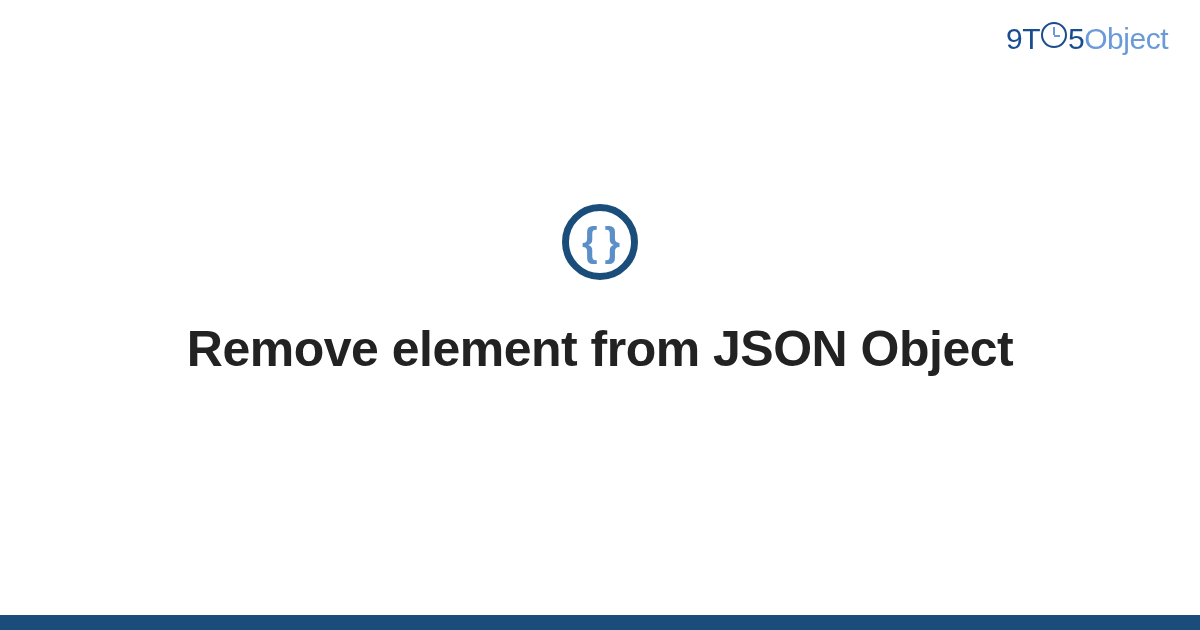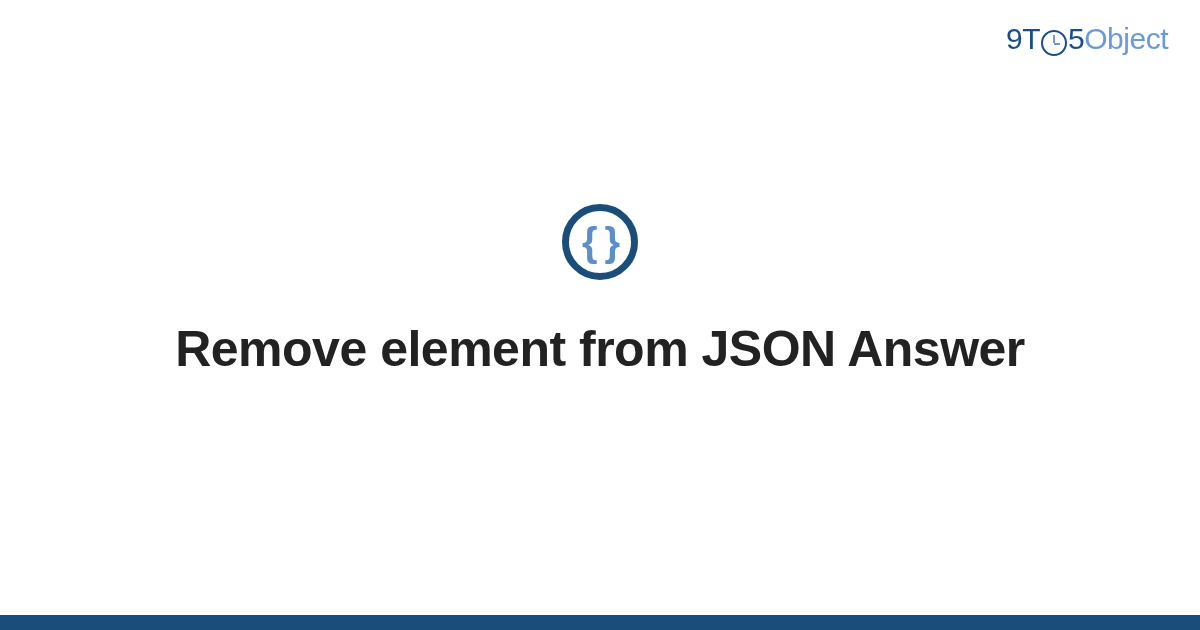--- a/index.html
+++ b/index.html
@@ -16,21 +16,21 @@
       overflow: hidden;
     }
     .site-logo {
       position: absolute;
       top: 22px;
       right: 32px;
       font-size: 30px;
       font-weight: 400;
       letter-spacing: -0.5px;
       display: flex;
-      align-items: flex-end;
+      align-items: flex-start;
     }
     .logo-9t {
       color: #1a4d8f;
       font-weight: 500;
     }
     .logo-clock {
       display: inline-flex;
       align-items: center;
       justify-content: center;
       width: 26px;
@@ -123,16 +123,16 @@
   <span class="logo-9t">9T</span>
   <span class="logo-clock"></span>
   <span class="logo-5">5</span>
   <span class="logo-answer">Object</span>
 </div>
 
 <div class="content">
   <div class="icon-wrapper">
     <span class="json-braces">{ }</span>
   </div>
-  <h1 class="title">Remove element from JSON Answer</h1>
+  <h1 class="title">Remove element from JSON Object</h1>
 </div>
 
 <div class="bottom-bar"></div>
 
 </body></html>

